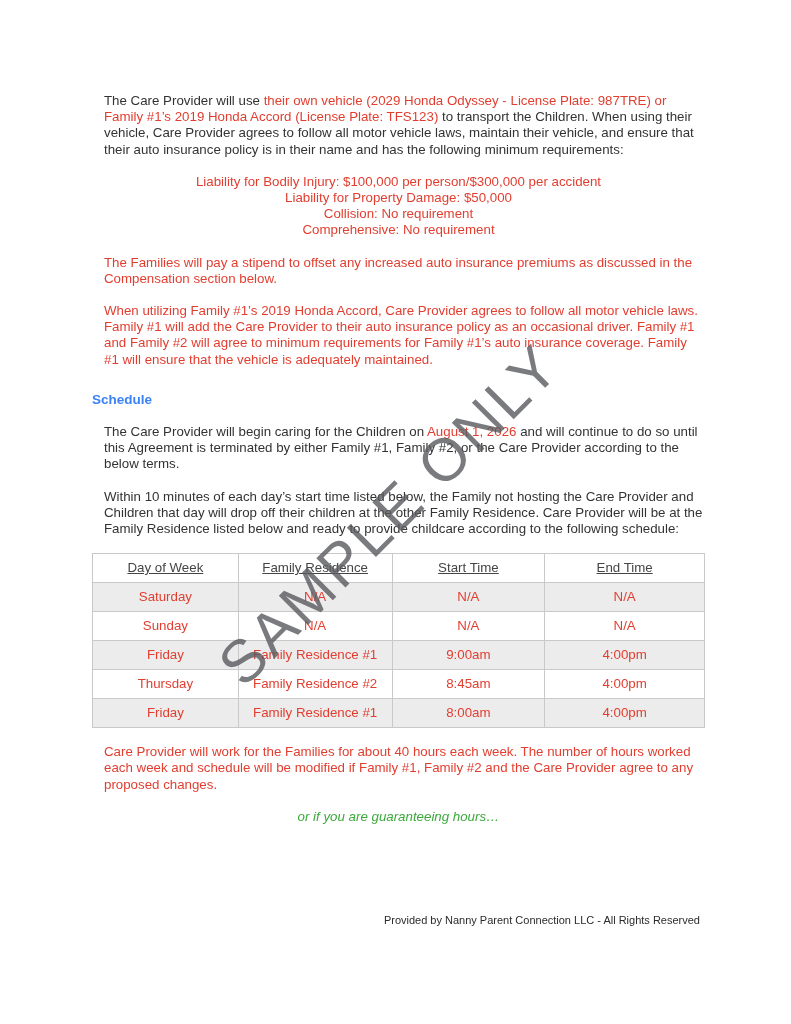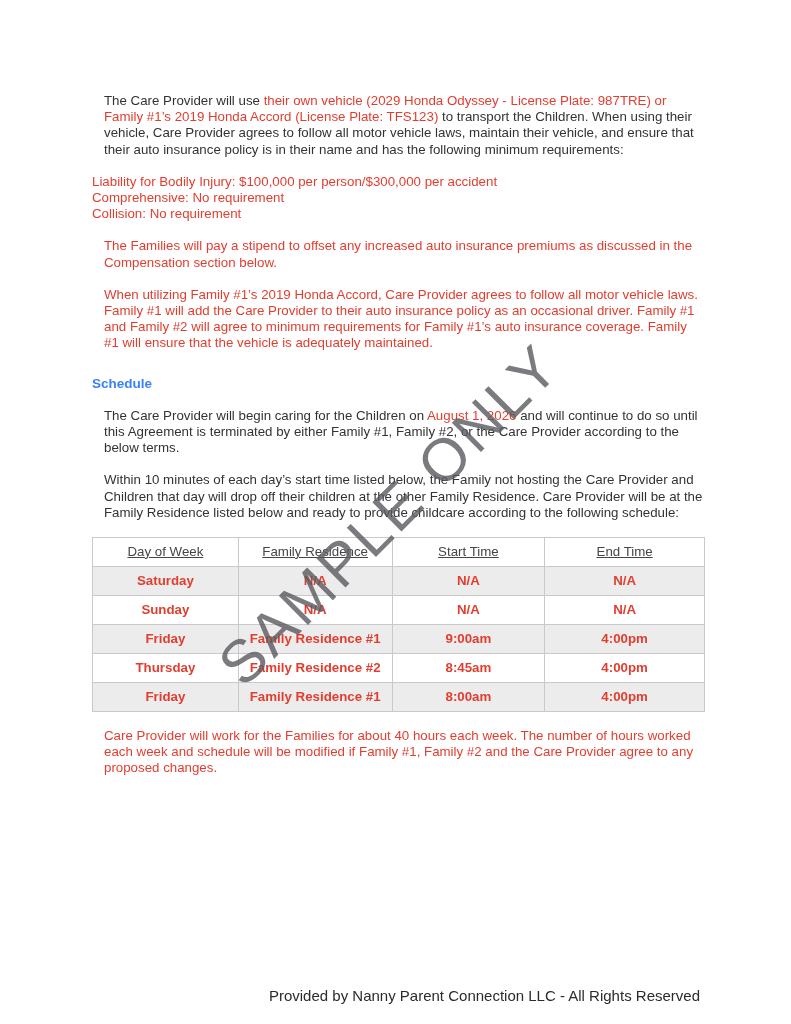--- a/index.html
+++ b/index.html
@@ -13,21 +13,21 @@
   .content {
     position: absolute;
     left: 92px; top: 93px;
     width: 613px;
     font-size: 13.3px;
     line-height: 16.2px;
     color: #333333;
   }
   .para { margin: 0 0 16px 12px; }
   .red  { color: #E23E30; }
-  .line-block { margin: 0 0 16px 0; }
+  .line-block { margin: 0 0 16px 0; text-align: center; }
   .line-block div { margin: 0; }
   .heading {
     font-size: 13.5px;
     font-weight: bold;
     color: #3b82f6;
     margin: 24px 0 16px 0;
   }
   table.schedule {
     border-collapse: collapse;
     width: 613px;
@@ -39,21 +39,21 @@
     text-align: center;
     height: 28px;
     padding: 0 4px;
   }
   table.schedule th {
     font-weight: normal;
     color: #454545;
     text-decoration: underline;
     background: #ffffff;
   }
-  table.schedule td { color: #E23E30; background: #ffffff; font-weight: bold; }
+  table.schedule td { color: #E23E30; background: #ffffff; }
   table.schedule tr.alt td { background: #ececec; }
   .green-note {
     text-align: center;
     color: #39A939;
     font-style: italic;
     margin: 12px 0 0 0;
   }
   .watermark {
     position: absolute;
     left: 389px; top: 515px;
@@ -61,38 +61,39 @@
     font-size: 60px;
     letter-spacing: 3px;
     color: #5a5b5f;
     opacity: 0.8;
     white-space: nowrap;
     z-index: 10;
     pointer-events: none;
   }
   .footer {
     position: absolute;
-    right: 91px; top: 988px;
+    right: 91px; top: 912px;
     text-align: center;
-    font-size: 15px;
+    font-size: 11px;
     line-height: 16px;
     color: #2b2b2b;
   }
 </style>
 </head>
 <body>
 
 <div class="content">
 
   <p class="para"><span>The Care Provider will use </span><span class="red">their own vehicle (2029 Honda Odyssey - License Plate: 987TRE) or Family #1’s 2019 Honda Accord (License Plate: TFS123)</span><span> to transport the Children. When using their vehicle, Care Provider agrees to follow all motor vehicle laws, maintain their vehicle, and ensure that their auto insurance policy is in their name and has the following minimum requirements:</span></p>
 
   <div class="line-block red">
     <div>Liability for Bodily Injury: $100,000 per person/$300,000 per accident</div>
+    <div>Liability for Property Damage: $50,000</div>
+    <div>Collision: No requirement</div>
     <div>Comprehensive: No requirement</div>
-    <div>Collision: No requirement</div>
   </div>
 
   <p class="para red">The Families will pay a stipend to offset any increased auto insurance premiums as discussed in the Compensation section below.</p>
 
   <p class="para red">When utilizing Family #1’s 2019 Honda Accord, Care Provider agrees to follow all motor vehicle laws. Family #1 will add the Care Provider to their auto insurance policy as an occasional driver. Family #1 and Family #2 will agree to minimum requirements for Family #1’s auto insurance coverage. Family #1 will ensure that the vehicle is adequately maintained.</p>
 
   <div class="heading">Schedule</div>
 
   <p class="para"><span>The Care Provider will begin caring for the Children on </span><span class="red">August 1, 2026</span><span> and will continue to do so until this Agreement is terminated by either Family #1, Family #2, or the Care Provider according to the below terms.</span></p>
 
@@ -140,20 +141,21 @@
       <td>Friday</td>
       <td>Family Residence #1</td>
       <td>8:00am</td>
       <td>4:00pm</td>
     </tr>
   </tbody>
     </table>
 
   <p class="para red" style="margin-top:16px;">Care Provider will work for the Families for about 40 hours each week. The number of hours worked each week and schedule will be modified if Family #1, Family #2 and the Care Provider agree to any proposed changes.</p>
 
+  <p class="green-note">or if you are guaranteeing hours…</p>
 
 </div>
 
 <div class="watermark">SAMPLE ONLY</div>
 
 <div class="footer">
   <div>Provided by Nanny Parent Connection LLC - All Rights Reserved</div>
 </div>
 
 </body></html>

